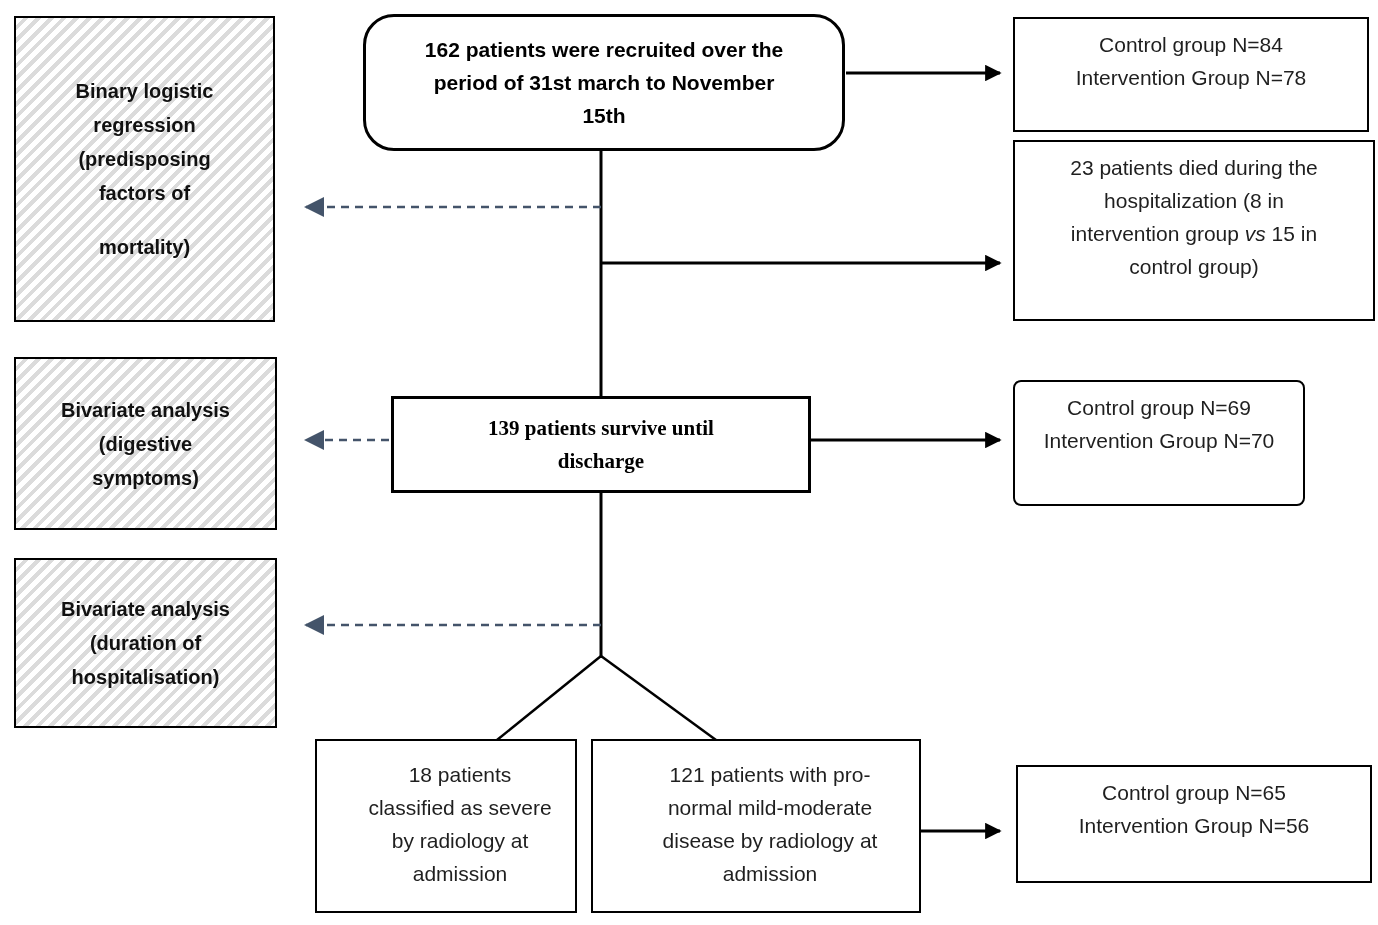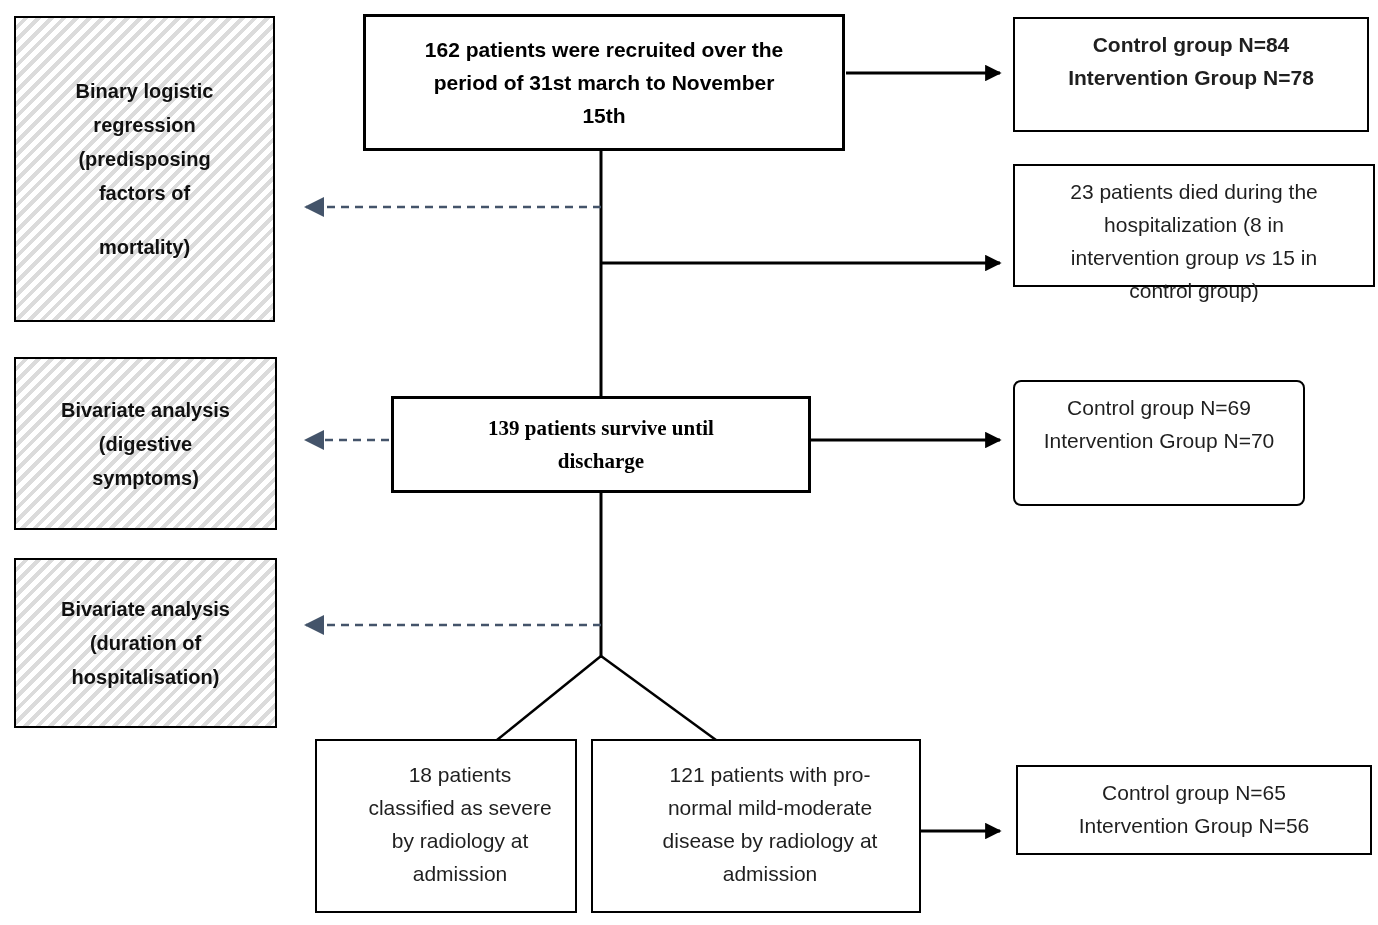--- a/index.html
+++ b/index.html
@@ -43,28 +43,28 @@
   
   .top-align { justify-content: flex-start; padding-top: 9px; }
   .pad-more { padding-top: 17px; padding-left: 28px; }
 
   em { font-style: italic; }
 
   
   #left-box-1 { left: 14px;  top: 16px;  width: 261px; height: 306px; }
   #left-box-2 { left: 14px;  top: 357px; width: 263px; height: 173px; }
   #left-box-3 { left: 14px;  top: 558px; width: 263px; height: 170px; }
-  #top-box    { left: 363px; top: 14px;  width: 482px; height: 137px; }
+  #top-box    { left: 363px; top: 14px;  width: 482px; height: 137px; border-radius: 31px; }
   #mid-box    { left: 391px; top: 396px; width: 420px; height: 97px; font-family: Liberation Serif, serif;  }
   #bot-box-1  { left: 315px; top: 739px; width: 262px; height: 174px; }
   #bot-box-2  { left: 591px; top: 739px; width: 330px; height: 174px; }
-  #right-box-1 { left: 1013px; top: 17px;  width: 356px; height: 115px; font-weight: bold; }
-  #right-box-2 { left: 1013px; top: 164px; width: 362px; height: 123px; }
+  #right-box-1 { left: 1013px; top: 17px;  width: 356px; height: 115px; }
+  #right-box-2 { left: 1013px; top: 140px; width: 362px; height: 181px; }
   #right-box-3 { left: 1013px; top: 380px; width: 292px; height: 126px; border-radius: 8px; }
-  #right-box-4 { left: 1016px; top: 765px; width: 356px; height: 90px; }
+  #right-box-4 { left: 1016px; top: 765px; width: 356px; height: 118px; }
 </style>
 </head>
 <body>
 
 <div id="canvas">
 
   <svg id="connectors" viewBox="0 0 1378 925" xmlns="http://www.w3.org/2000/svg">
     <defs>
       <marker id="arrow-black" viewBox="0 0 10 10" refX="9" refY="5" markerWidth="5.5" markerHeight="5.5" orient="auto-start-reverse">
         <path d="M0,0 L10,5 L0,10 z" fill="#000000"></path>

